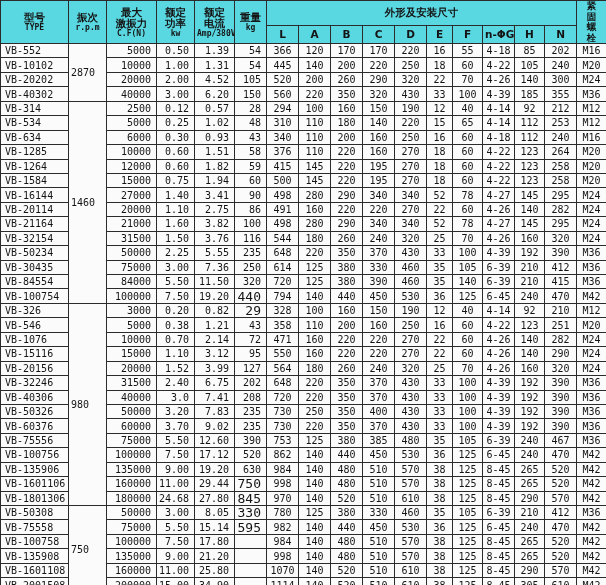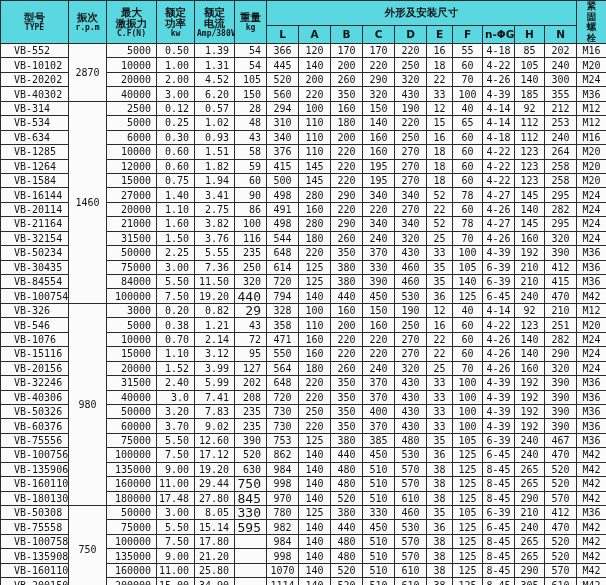--- a/index.html
+++ b/index.html
@@ -33,23 +33,23 @@
     text-align:center;vertical-align:middle;
   }
   thead tr:first-child{height:20px;}
   thead tr:last-child{height:15px;}
   thead th .sub{
     font-family:"DejaVu Sans Mono","Liberation Mono",monospace;
     font-weight:bold;font-size:8px;line-height:9px;
   }
   thead th.vert div{font-size:9.5px;line-height:10.5px;}
   tbody td{background:var(--bg);}
-  td.model{text-align:left;padding-left:13px;}
+  td.model{text-align:left;padding-left:4px;}
   td.num{text-align:right;padding-right:5px;}
-  td.rpm{text-align:center;vertical-align:middle;margin-top:24px;}
+  td.rpm{text-align:left;vertical-align:middle;margin-top:24px;}
   td.dim{text-align:center;padding:0 1px;}
   td.big{font-size:13px;}
 </style>
 </head>
 <body>
 
 <table data-name="spec-table">
     <colgroup>
       <col style="width: 68px;">
       <col style="width: 38px;">
@@ -534,21 +534,21 @@
         <td class="dim" data-name="dim-cell">70</td>
         <td class="dim" data-name="dim-cell">4-26</td>
         <td class="dim" data-name="dim-cell">160</td>
         <td class="dim" data-name="dim-cell">320</td>
         <td class="dim" data-name="bolt-cell">M24</td>
       </tr>
       <tr data-name="table-row">
         <td class="model" data-name="model-cell">VB-32246</td>
         <td class="num" data-name="force-cell">31500</td>
         <td class="num" data-name="power-cell">2.40</td>
-        <td class="num" data-name="current-cell">5.99</td>
+        <td class="num" data-name="current-cell">6.75</td>
         <td class="num" data-name="weight-cell">202</td>
         <td class="dim" data-name="dim-cell">648</td>
         <td class="dim" data-name="dim-cell">220</td>
         <td class="dim" data-name="dim-cell">350</td>
         <td class="dim" data-name="dim-cell">370</td>
         <td class="dim" data-name="dim-cell">430</td>
         <td class="dim" data-name="dim-cell">33</td>
         <td class="dim" data-name="dim-cell">100</td>
         <td class="dim" data-name="dim-cell">4-39</td>
         <td class="dim" data-name="dim-cell">192</td>
@@ -677,21 +677,21 @@
         <td class="dim" data-name="dim-cell">38</td>
         <td class="dim" data-name="dim-cell">125</td>
         <td class="dim" data-name="dim-cell">8-45</td>
         <td class="dim" data-name="dim-cell">265</td>
         <td class="dim" data-name="dim-cell">520</td>
         <td class="dim" data-name="bolt-cell">M42</td>
       </tr>
       <tr data-name="table-row">
         <td class="model" data-name="model-cell">VB-1801306</td>
         <td class="num" data-name="force-cell">180000</td>
-        <td class="num" data-name="power-cell">17.48</td>
+        <td class="num" data-name="power-cell">24.68</td>
         <td class="num" data-name="current-cell">27.80</td>
         <td class="num big" data-name="weight-cell">845</td>
         <td class="dim" data-name="dim-cell">970</td>
         <td class="dim" data-name="dim-cell">140</td>
         <td class="dim" data-name="dim-cell">520</td>
         <td class="dim" data-name="dim-cell">510</td>
         <td class="dim" data-name="dim-cell">610</td>
         <td class="dim" data-name="dim-cell">38</td>
         <td class="dim" data-name="dim-cell">125</td>
         <td class="dim" data-name="dim-cell">8-45</td>

